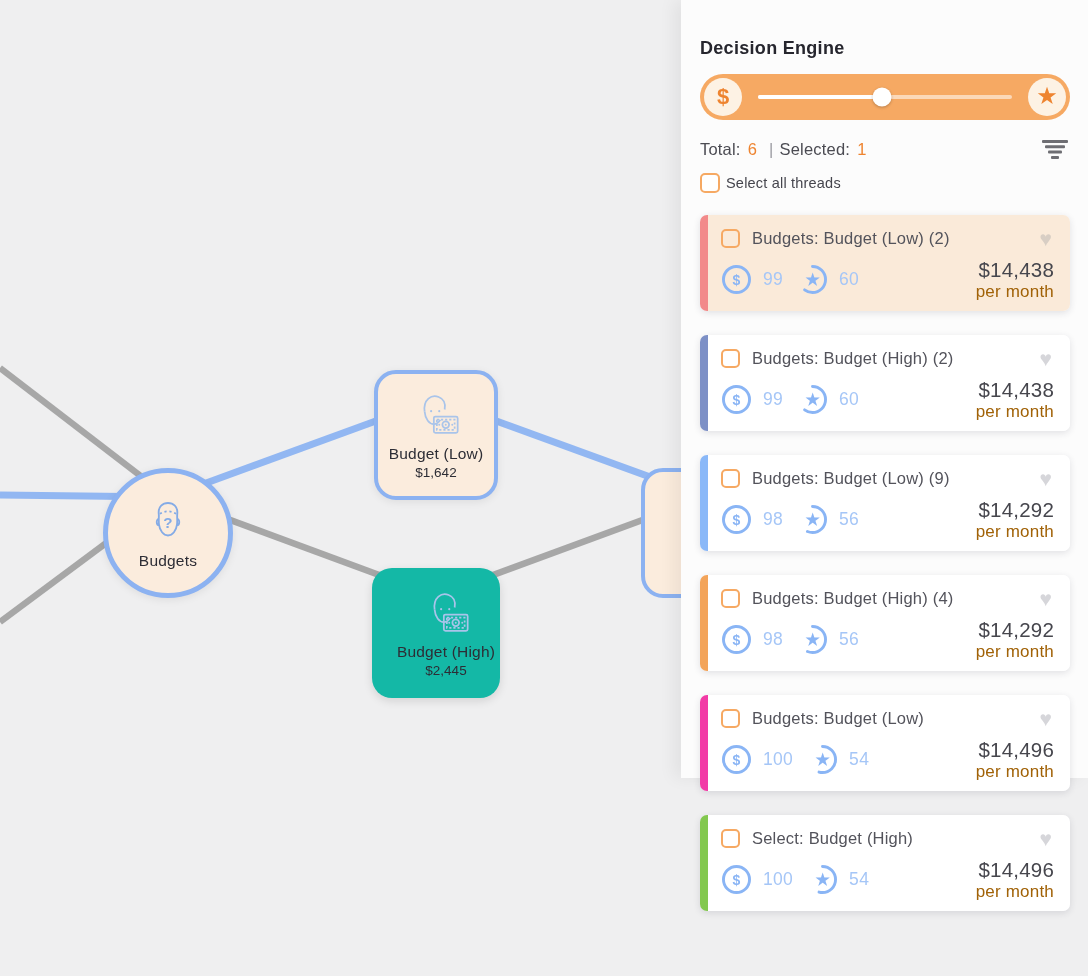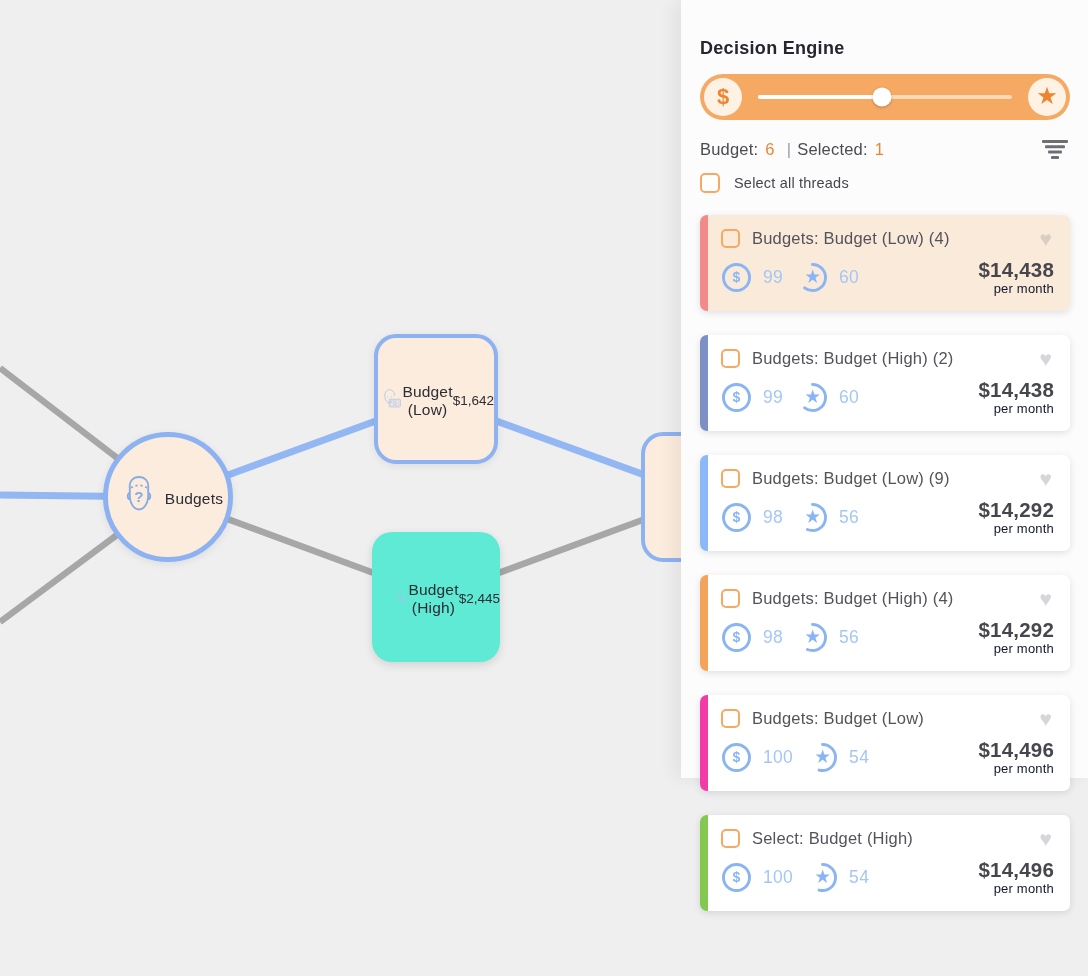--- a/index.html
+++ b/index.html
@@ -9,36 +9,36 @@
     background:#efeff0;
     color:#45454d;
     overflow:hidden;
     position:relative;
   }
   #app { display:flex; width:1088px; height:976px; }
 
   
   #canvas { position:relative; width:681px; height:976px; background:var(--canvas-bg); overflow:hidden; }
   #edges { position:absolute; left:0; top:0; z-index:1; }
-  .node { position:absolute; z-index:2; display:flex; flex-direction:row; align-items:center; justify-content:center; text-align:center; }
+  .node { position:absolute; z-index:2; display:flex; flex-direction:column; align-items:center; justify-content:center; text-align:center;margin-top:36px; }
   .node-label { font-size:15.5px; color:#2d2d35; letter-spacing:.2px; margin-top:3px; }
   .node-price { font-size:13.5px; color:#2d2d35; margin-top:2px; }
   #node-budgets {
     left:103px; top:432px; width:130px; height:130px; border-radius:50%;
     background:var(--node-fill); border:5px solid var(--node-border);
     box-shadow:0 2px 8px rgba(0,0,0,.08);
   }
   #node-budget-low {
     left:374px; top:334px; width:124px; height:130px; border-radius:22px;
     background:var(--node-fill); border:4px solid var(--node-border);
     box-shadow:0 2px 8px rgba(0,0,0,.08);
   }
   #node-budget-high {
     left:372px; top:532px; width:128px; height:130px; border-radius:20px;
-    background:#5eead4; box-shadow:0 3px 10px rgba(0,0,0,.12);padding-left:20px;
+    background:#14b8a6; box-shadow:0 3px 10px rgba(0,0,0,.12);padding-left:20px;
   }
   #node-clipped {
     left:641px; top:432px; width:130px; height:130px; border-radius:22px;
     background:var(--node-fill); border:4px solid var(--node-border);
   }
   .node-icon { width:52px; height:52px; }
   .node-icon svg { width:100%; height:100%; }
 
   
   #panel {
@@ -72,21 +72,21 @@
   .totals-sep { color:#9b9ba1; margin:0 6px; font-weight:300; }
   .filter-btn { margin-left:auto; cursor:pointer; display:flex; align-items:center; }
 
   
   .select-all-row { margin-top:13px; display:flex; align-items:center; }
   .cbx {
     width:20px; height:20px; border:2px solid var(--orange); border-radius:5px;
     background:transparent; flex:none; cursor:pointer;
   }
   .select-all-row .cbx { background:#fff; }
-  .select-all-label { font-size:14.5px; margin-left:14px; color:#45454d; letter-spacing:.2px; }
+  .select-all-label { font-size:14.5px; margin-left:6px; color:#45454d; letter-spacing:.2px; }
 
   
   #thread-list { margin-top:22px; }
   .card { display:flex; height:96px; margin-bottom:24px; border-radius:7px; box-shadow:0 2px 7px rgba(40,40,60,.13); }
   .accent-bar { width:8px; flex:none; border-radius:7px 0 0 7px; }
   .card-body { flex:1; background:#ffffff; border-radius:0 7px 7px 0; padding:13px 16px 10px 13px; min-width:0; }
   .card.selected .card-body { background:#faead9; }
   .card-row1 { display:flex; align-items:center; }
   .card-row1 .cbx { width:19px; height:19px; }
   .card-title { font-size:16.5px; color:#53535b; letter-spacing:.2px; margin-left:12px; white-space:nowrap; }
@@ -96,22 +96,22 @@
   .ring-badge { position:relative; width:31px; height:31px; flex:none; }
   .ring-badge svg { width:31px; height:31px; display:block; }
   .ring-badge .badge-glyph {
     position:absolute; inset:0; display:flex; align-items:center; justify-content:center;
     color:var(--score-blue); font-weight:700;
   }
   .badge-glyph.g-dollar { font-size:14px; }
   .badge-glyph.g-star { font-size:16px; padding-bottom:1px; }
   .score { font-size:17.5px; color:#a5c6f7; letter-spacing:.3px; margin:0 14px 0 11px; }
   .price-block { margin-left:auto; text-align:right; line-height:1.15; }
-  .price { font-size:20.5px; font-weight:700; color:#46464d; letter-spacing:.2px; }
-  .period { font-size:13px; color:#0f172a; letter-spacing:.2px; }
+  .price { font-size:20.5px; font-weight:400; color:#46464d; letter-spacing:.2px; }
+  .period { font-size:17px; color:#a16207; letter-spacing:.2px; }
 </style>
 </head>
 <body>
 
 <div id="app">
 
   <div id="canvas">
     <svg id="edges" width="681" height="976">
       <line x1="0" y1="368" x2="168" y2="497" stroke="#a7a7a7" stroke-width="6.5"></line>
       <line x1="0" y1="622" x2="168" y2="497" stroke="#a7a7a7" stroke-width="6.5"></line>
@@ -186,21 +186,21 @@
       <div class="slider-track">
         <div class="slider-fill" id="slider-fill" style="width: 49%;"></div>
         <div class="slider-thumb" id="slider-thumb" style="left: 49%;"></div>
       </div>
       <span class="slider-end">
         <span class="glyph-star">★</span>
       </span>
     </div>
 
     <div class="totals-row">
-      <span>Budget:</span>
+      <span>Total:</span>
       <span class="totals-num">6</span>
       <span class="totals-sep">|</span>
       <span>Selected:</span>
       <span class="totals-num">1</span>
       <span class="filter-btn">
         <svg width="30" height="22" viewBox="0 0 30 22">
           <rect x="2" y="2" width="26" height="3" rx="1" fill="#6e6e73"></rect>
           <rect x="5" y="7.3" width="20" height="3" rx="1" fill="#6e6e73"></rect>
           <rect x="8" y="12.6" width="14" height="3" rx="1" fill="#6e6e73"></rect>
           <rect x="11" y="17.9" width="8" height="3" rx="1" fill="#6e6e73"></rect>
@@ -212,21 +212,21 @@
       <span class="cbx"></span>
       <span class="select-all-label">Select all threads</span>
     </div>
 
     <div id="thread-list">
   <div class="card selected">
     <div class="accent-bar" style="background: rgb(242, 138, 138);"></div>
     <div class="card-body">
       <div class="card-row1">
         <span class="cbx"></span>
-        <span class="card-title">Budgets: Budget (Low) (4)</span>
+        <span class="card-title">Budgets: Budget (Low) (2)</span>
         <span class="heart">♥</span>
       </div>
       <div class="card-row2">
         <span class="ring-badge">
           <svg viewBox="0 0 34 34">
                   <circle class="ring-dollar" cx="17" cy="17" r="14.3" fill="none" stroke="#8ab5f5" stroke-width="3.2" stroke-linecap="round" transform="rotate(-90 17 17)" stroke-dasharray="88.95105439374142 89.8495498926681"></circle>
                 </svg>
           <span class="badge-glyph g-dollar">$</span>
         </span>
         <span class="score">99</span>

